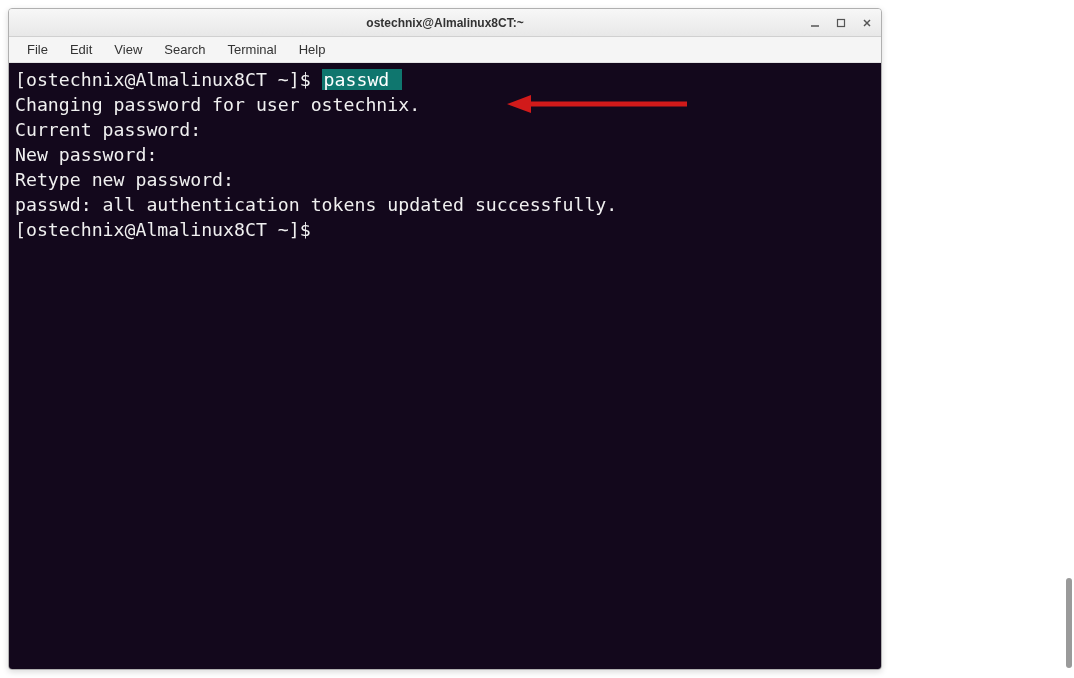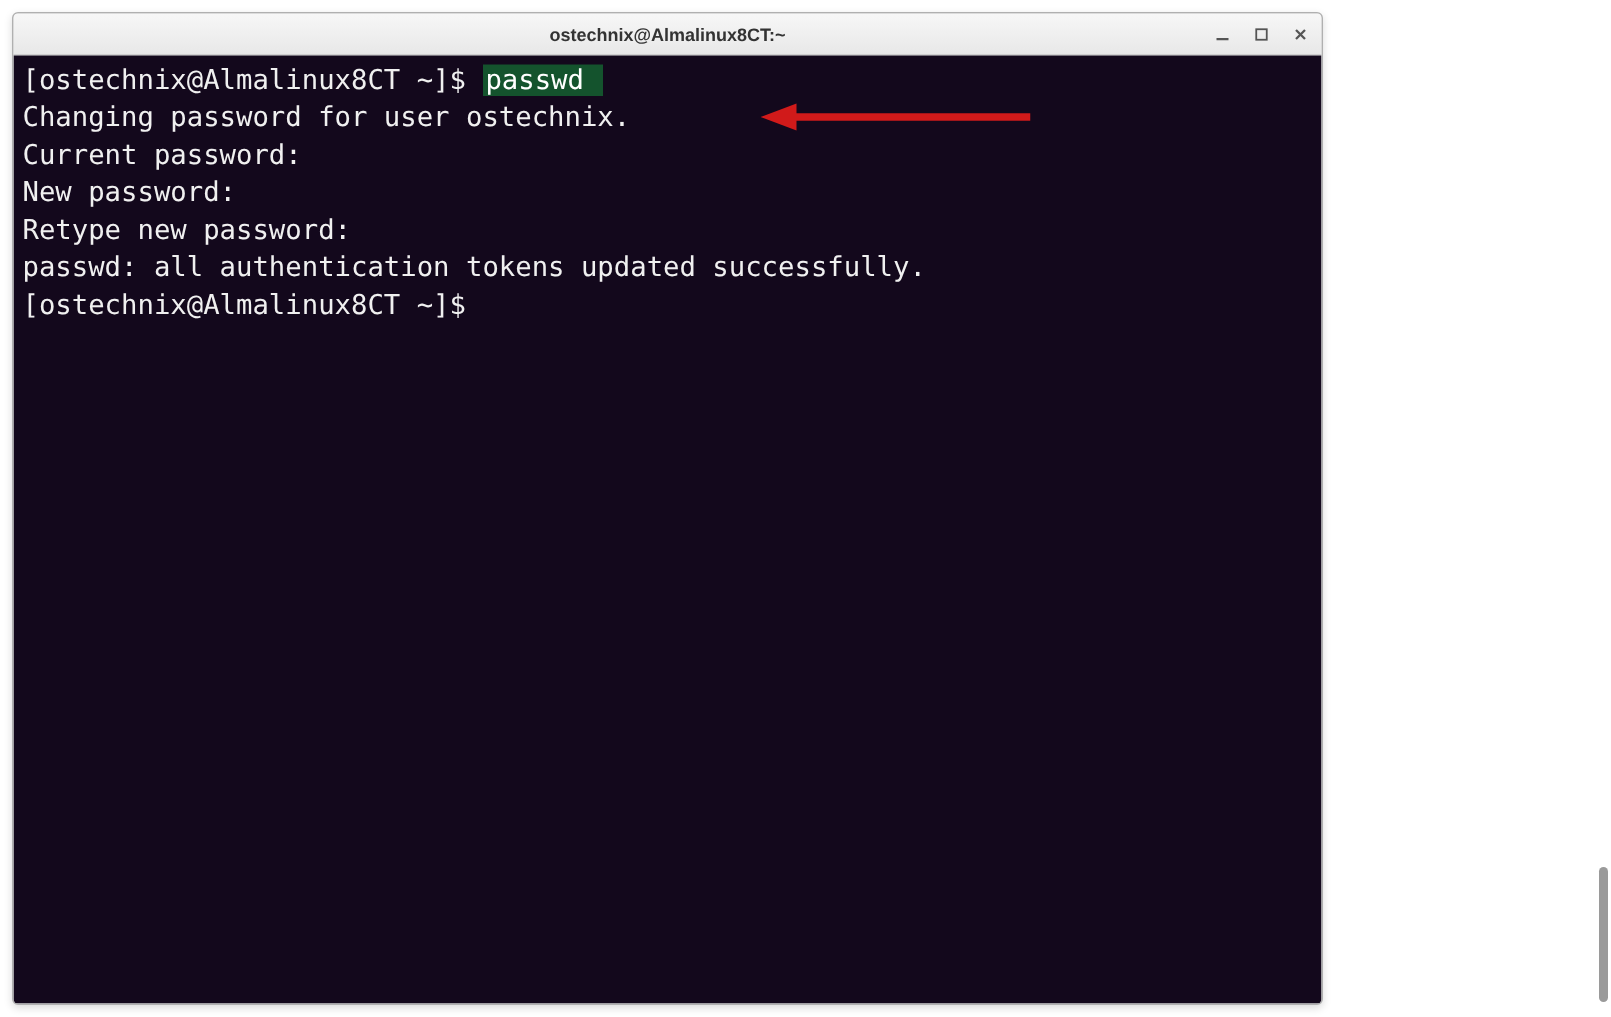--- a/index.html
+++ b/index.html
@@ -86,21 +86,21 @@
       line-height: 25px;
       padding: 4px 6px;
       position: relative;
       white-space: pre;
       overflow: hidden;
     }
     .term-line {
       display: block;
     }
     .highlight {
-      background: #14532d;
+      background: #0f766e;
       color: #ffffff;
       padding: 0 2px;
     }
     .arrow-annotation {
       position: absolute;
       top: 4px;
       left: 432px;
       width: 180px;
       height: 24px;
       pointer-events: none;
@@ -142,20 +142,28 @@
       </div>
       <div class="win-btn">
         <svg width="10" height="10" viewBox="0 0 10 10">
             <line x1="2" y1="2" x2="8" y2="8" stroke="#555" stroke-width="1.5"></line>
             <line x1="8" y1="2" x2="2" y2="8" stroke="#555" stroke-width="1.5"></line>
           </svg>
       </div>
     </div>
   </div>
 
+  <div class="menubar">
+    <div class="menu-item">File</div>
+    <div class="menu-item">Edit</div>
+    <div class="menu-item">View</div>
+    <div class="menu-item">Search</div>
+    <div class="menu-item">Terminal</div>
+    <div class="menu-item">Help</div>
+  </div>
 
   <div class="terminal-body"><span class="term-line"><span>[ostechnix@Almalinux8CT ~]$ </span><span class="highlight">passwd </span></span><span class="term-line">Changing password for user ostechnix.</span><span class="term-line">Current password: </span><span class="term-line">New password: </span><span class="term-line">Retype new password: </span><span class="term-line">passwd: all authentication tokens updated successfully.</span><span class="term-line">[ostechnix@Almalinux8CT ~]$ </span>
     <div class="arrow-annotation">
       <svg width="180" height="24" viewBox="0 0 180 24">
         <line x1="180" y1="12" x2="20" y2="12" stroke="#d11a1a" stroke-width="5"></line>
         <polygon points="0,12 24,3 24,21" fill="#d11a1a"></polygon>
       </svg>
     </div>
   </div>
 

